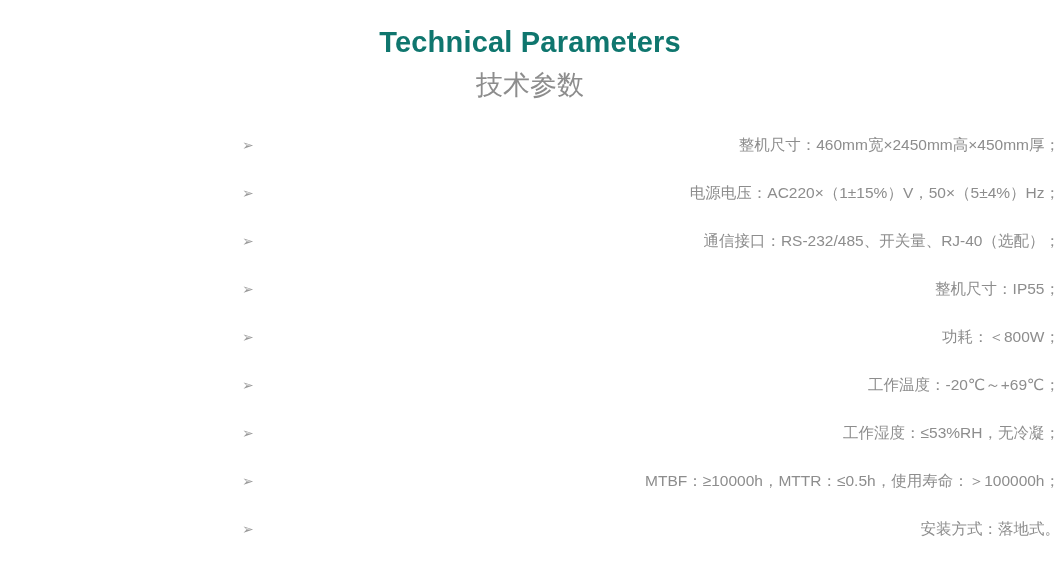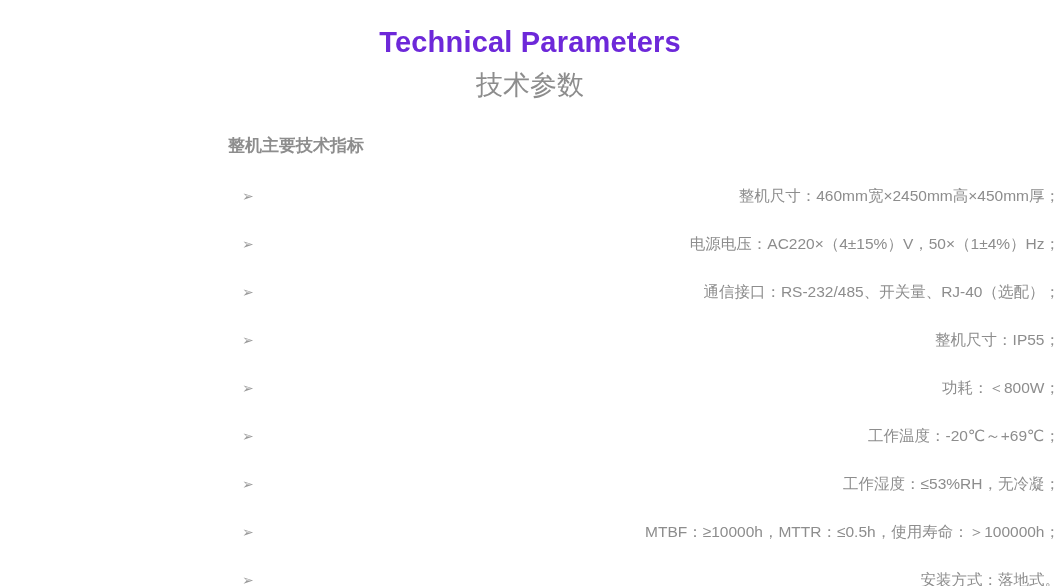--- a/index.html
+++ b/index.html
@@ -19,21 +19,21 @@
     width: 1060px;
     height: 586px;
   }
   .title-block {
     text-align: center;
     padding-top: 22px;
   }
   .title-en {
     font-size: 29px;
     font-weight: bold;
-    color: #6d28d9;
+    color: #0f766e;
     letter-spacing: 0.2px;
     line-height: 40px;
   }
   .title-cn {
     font-size: 27px;
     font-weight: normal;
     color: #8d8d8d;
     line-height: 42px;
     margin-top: 2px;
   }
@@ -81,30 +81,29 @@
 <body>
 
 <div class="page">
 
   <div class="title-block">
     <div class="title-en">Technical Parameters</div>
     <div class="title-cn">技术参数</div>
   </div>
 
   <div class="section">
-    <div class="section-heading">整机主要技术指标</div>
 
     <ul class="spec-list">
       <li class="spec-item">
         <span class="bullet">➢</span>
         <span class="spec-text">整机尺寸：460mm宽×2450mm高×450mm厚；</span>
       </li>
       <li class="spec-item">
         <span class="bullet">➢</span>
-        <span class="spec-text">电源电压：AC220×（4±15%）V，50×（1±4%）Hz；</span>
+        <span class="spec-text">电源电压：AC220×（1±15%）V，50×（5±4%）Hz；</span>
       </li>
       <li class="spec-item">
         <span class="bullet">➢</span>
         <span class="spec-text">通信接口：RS-232/485、开关量、RJ-40（选配）；</span>
       </li>
       <li class="spec-item">
         <span class="bullet">➢</span>
         <span class="spec-text">整机尺寸：IP55；</span>
       </li>
       <li class="spec-item">

